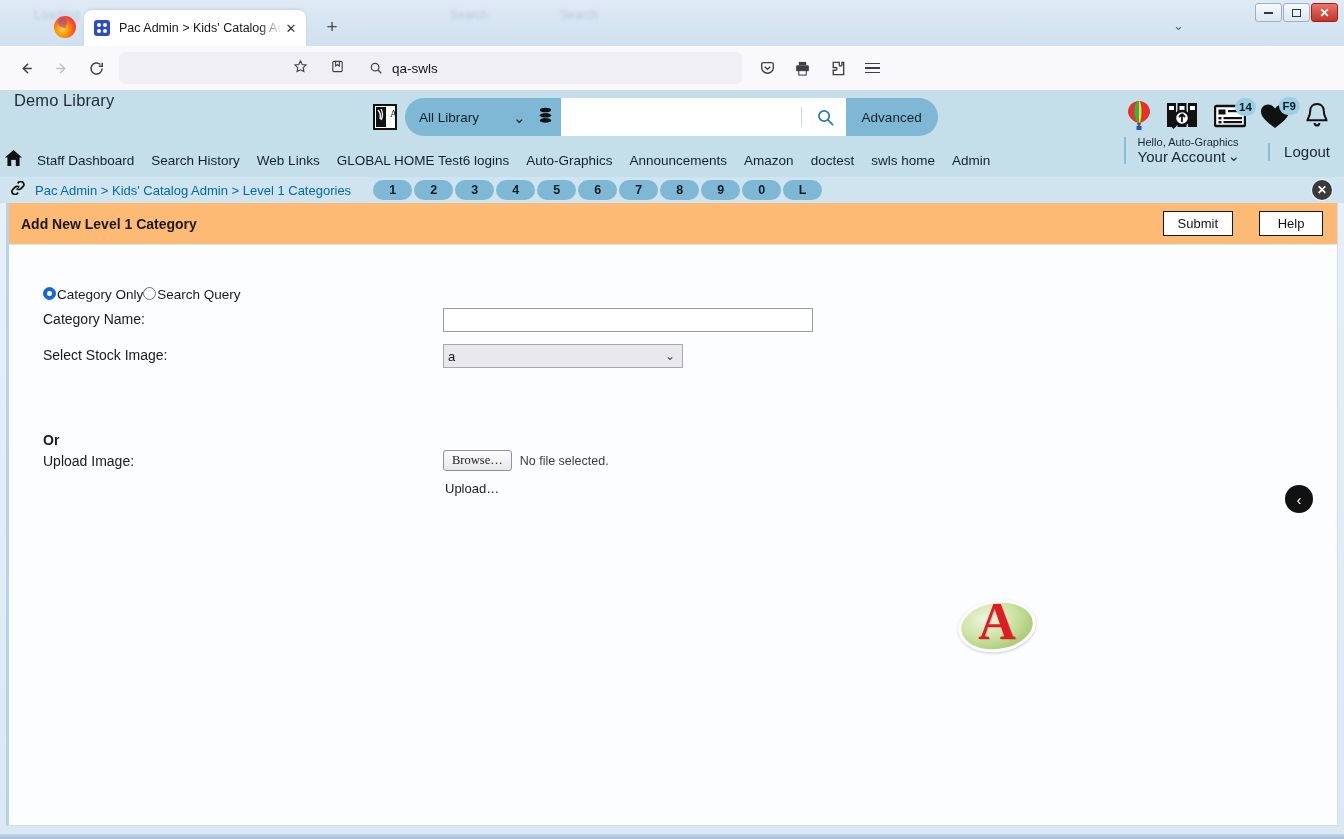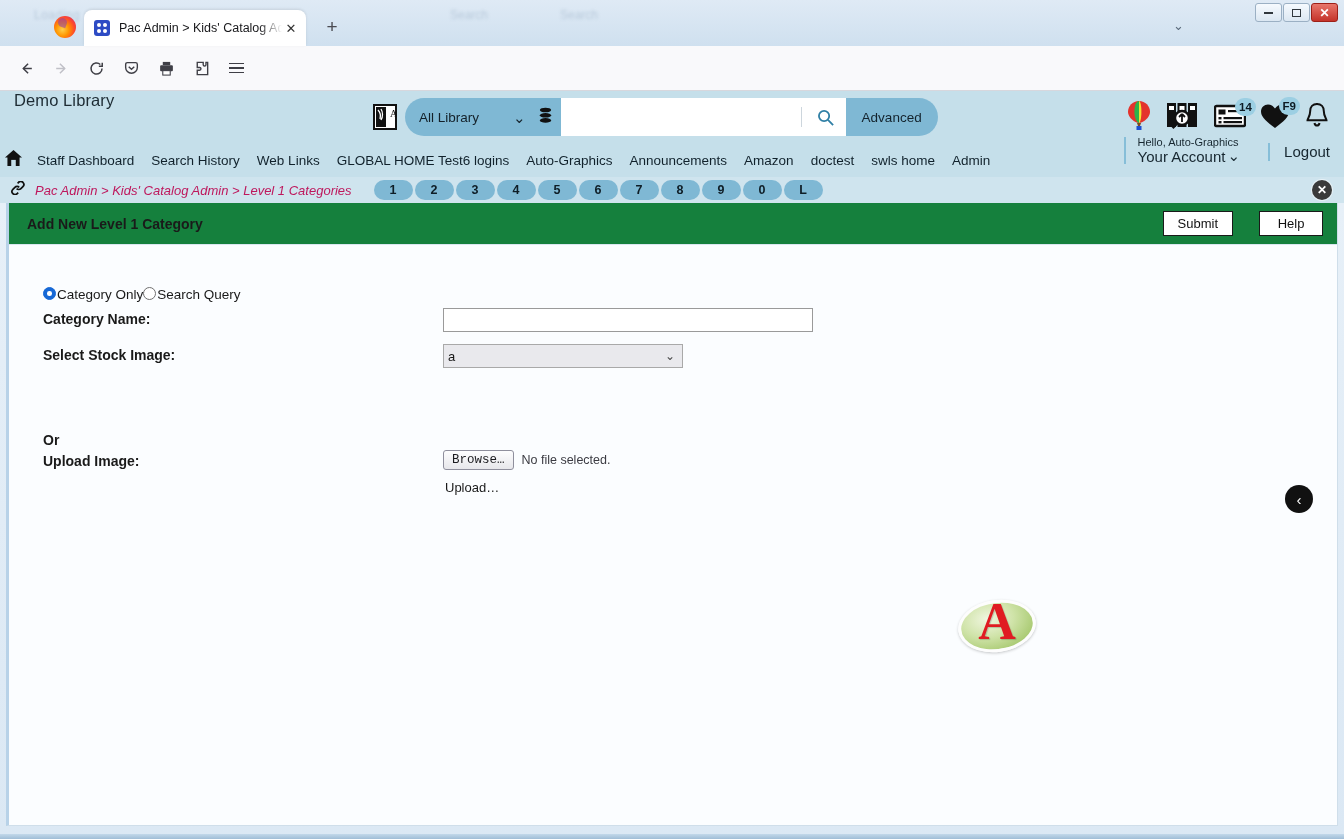--- a/index.html
+++ b/index.html
@@ -242,21 +242,21 @@
 
   
   .crumb-bar {
     flex: 0 0 26px; height: 26px;
     background: #cfe4ee;
     display: flex; align-items: center;
     padding-left: 10px; position: relative;
   }
   .chain-icon { margin-right: 9px; flex: 0 0 auto; }
   .crumb-text {
-    font-size: 13px; color: #be185d; white-space: nowrap; font-style: italic;
+    font-size: 13px; color: #0369a1; white-space: nowrap;
   }
   .pills { display: flex; gap: 2px; margin-left: 22px; }
   .pill {
     width: 39px; height: 20px; border-radius: 10px;
     background: #7fb8d4; color: #0e1d26;
     font-size: 12.5px; font-weight: bold;
     display: flex; align-items: center; justify-content: center;
     cursor: pointer;
   }
   .crumb-close {
@@ -278,23 +278,23 @@
   .content-panel {
     flex: 1 1 auto;
     background: #fbfdff;
     border-left: 3px solid #b8d2e8;
     border-right: 1px solid #cfdeea;
     border-bottom: 1px solid #cfdeea;
     position: relative;
   }
   .panel-head {
     height: 42px; display: flex; align-items: center;
-    padding: 0 14px 0 18px;
+    padding: 0 14px 0 12px;
     border-bottom: 1px solid #dae6f0;
-    background: #15803d;
+    background: #fdba74;
   }
   .panel-title {
     font-size: 14px; font-weight: bold; color: #1a1a1a;
   }
   .panel-btns { margin-left: auto; display: flex; gap: 26px; }
   .pbtn {
     min-width: 64px; height: 25px; padding: 0 14px;
     border: 1px solid #1a1a1a; background: #fff;
     font-size: 13px; color: #111; cursor: pointer;
     display: flex; align-items: center; justify-content: center;
@@ -318,21 +318,21 @@
   }
   .rad.on { border-color: #1668d6; background: #1668d6; }
   .rad.on::after {
     content: ""; position: absolute; left: 3.2px; top: 3.2px;
     width: 4.6px; height: 4.6px; border-radius: 50%; background: #fff;
   }
 
   .field-row { display: flex; align-items: flex-start; margin-bottom: 12px; }
   .field-label {
     width: 400px; flex: 0 0 400px;
-    font-size: 14px; font-weight: bold; color: #1a1a1a;
+    font-size: 14px; font-weight: normal; color: #1a1a1a;
     padding-top: 3px;
   }
   .text-input {
     width: 370px; height: 24px;
     border: 1px solid #9a9a9a; background: #fff;
     font-size: 13px; padding: 0 5px;
     font-family: "Liberation Sans", sans-serif;
   }
   .sel-input {
     width: 240px; height: 24px;
@@ -352,21 +352,21 @@
     font-size: 14px; font-weight: bold; color: #1a1a1a; margin-bottom: 2px;
   }
 
   .upload-row { display: flex; align-items: flex-start; }
   .file-ctrl { display: flex; align-items: center; }
   .browse-btn {
     border: 1px solid #8f8f9d; border-radius: 3px;
     background: linear-gradient(180deg, #fdfdfe 0%, #e7e7eb 100%);
     font-size: 12.5px; color: #1b1b1f;
     padding: 2px 8px; cursor: pointer;
-    font-family: Liberation Mono, monospace;
+    font-family: Liberation Serif, serif;
   }
   .no-file {
     font-size: 12.5px; color: #3b3b42; margin-left: 8px;
   }
   .upload-link {
     font-size: 13px; color: #1a1a1a; margin-top: 10px;
     margin-left: 2px; cursor: pointer;
   }
 
   
@@ -450,20 +450,40 @@
           <path d="M11 8H3"></path>
       </svg>
     </div>
     <div class="nav-icon-btn">
       <svg width="17" height="17" viewBox="0 0 16 16" fill="none" stroke="currentColor" stroke-width="1.4">
         <path d="M13.2 8a5.2 5.2 0 1 1-1.6-3.7"></path>
           <path d="M13.4 2.6v3.2h-3.2"></path>
       </svg>
     </div>
 
+    <div class="urlbar">
+      <span style="margin-left:164px;">
+        <svg width="15" height="15" viewBox="0 0 16 16" fill="none" stroke="#3f3f46" stroke-width="1.2">
+          <path d="M8 2l1.8 3.8 4.1.6-3 2.9.7 4.1L8 11.5 4.4 13.4l.7-4.1-3-2.9 4.1-.6z"></path>
+        </svg>
+      </span>
+      <span style="margin-left:22px;">
+        <svg width="15" height="15" viewBox="0 0 16 16" fill="none" stroke="#3f3f46" stroke-width="1.2">
+          <rect x="3" y="2.5" width="10" height="11" rx="1.2"></rect>
+            <path d="M6 2.5v5l2-1.4 2 1.4v-5"></path>
+        </svg>
+      </span>
+      <span style="margin-left:24px;display:flex;">
+        <svg width="14" height="14" viewBox="0 0 16 16" fill="none" stroke="#3f3f46" stroke-width="1.4">
+          <circle cx="7" cy="7" r="4.3"></circle>
+            <path d="M10.3 10.3L14 14"></path>
+        </svg>
+      </span>
+      <span class="txt">qa-swls</span>
+    </div>
 
 
     <div class="nav-icon-btn">
       <svg width="17" height="17" viewBox="0 0 16 16" fill="none" stroke="currentColor" stroke-width="1.3">
         <path d="M2.5 4.2A1.7 1.7 0 0 1 4.2 2.5h7.6a1.7 1.7 0 0 1 1.7 1.7v2.9c0 3-2.4 5.4-5.5 5.4S2.5 10.1 2.5 7.1z"></path>
         <path d="M5.4 6.3L8 8.8l2.6-2.5"></path>
       </svg>
     </div>
     <div class="nav-icon-btn">
       <svg width="17" height="17" viewBox="0 0 16 16" fill="#3f3f46">

